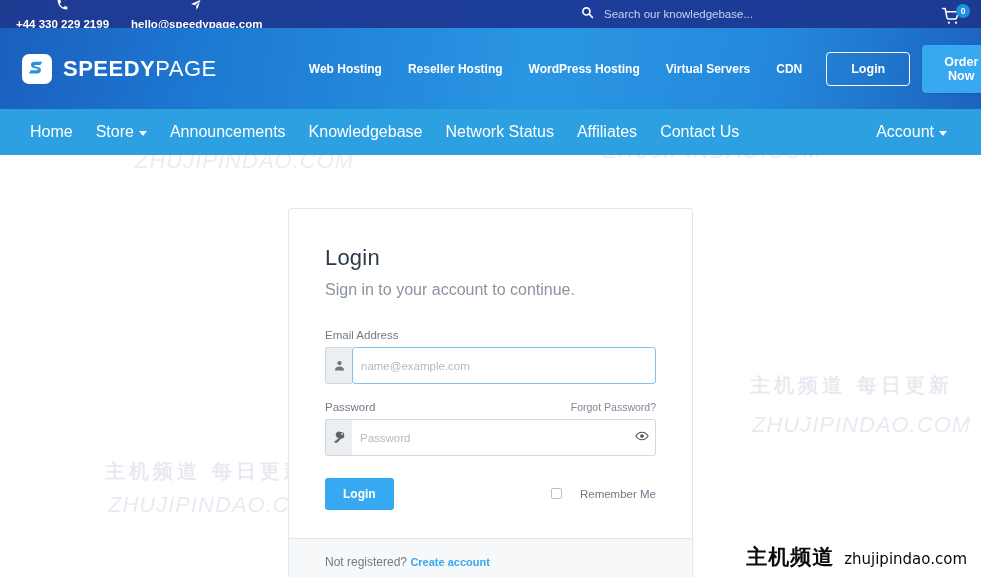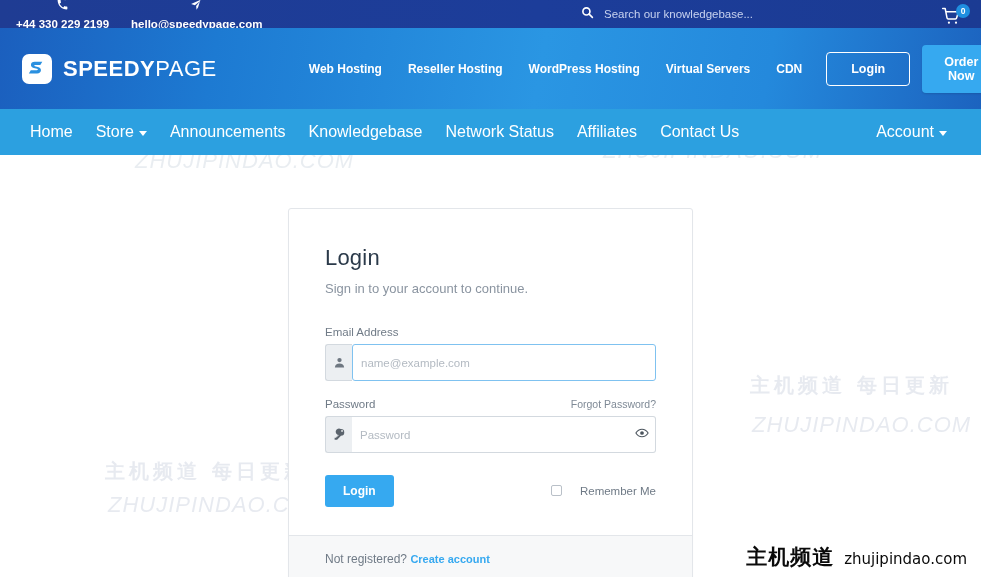--- a/index.html
+++ b/index.html
@@ -81,21 +81,21 @@
   .subnav-right { margin-left: auto; padding-right: 34px; }
 
   
   .card {
     position: absolute; left: 288px; top: 208px; width: 405px;
     background: #ffffff; border: 1px solid #e3e6ea; border-radius: 3px; z-index: 4;
     box-shadow: 0 1px 2px rgba(0,0,0,.02);
   }
   .card-body { padding: 36px 36px 28px 36px; }
   .card-title { font-size: 22px; color: #2b3a4a; font-weight: 400; letter-spacing: .2px; }
-  .card-sub { font-size: 13px; color: #8a94a0; margin-top: 10px; }
+  .card-sub { font-size: 16px; color: #8a94a0; margin-top: 10px; }
   .form { margin-top: 30px; }
   .label-row { display: flex; align-items: baseline; justify-content: space-between; }
   .flabel { font-size: 11.5px; color: #707b87; }
   .flink { font-size: 10.5px; color: #7f8a96; text-decoration: none; }
   .input-group { display: flex; align-items: stretch; margin-top: 6px; height: 37px; }
   .input-addon {
     width: 27px; background: #eceff2; border: 1px solid #d3d9df; border-right: none;
     border-radius: 3px 0 0 3px; display: flex; align-items: center; justify-content: center;
   }
   .input-field {

